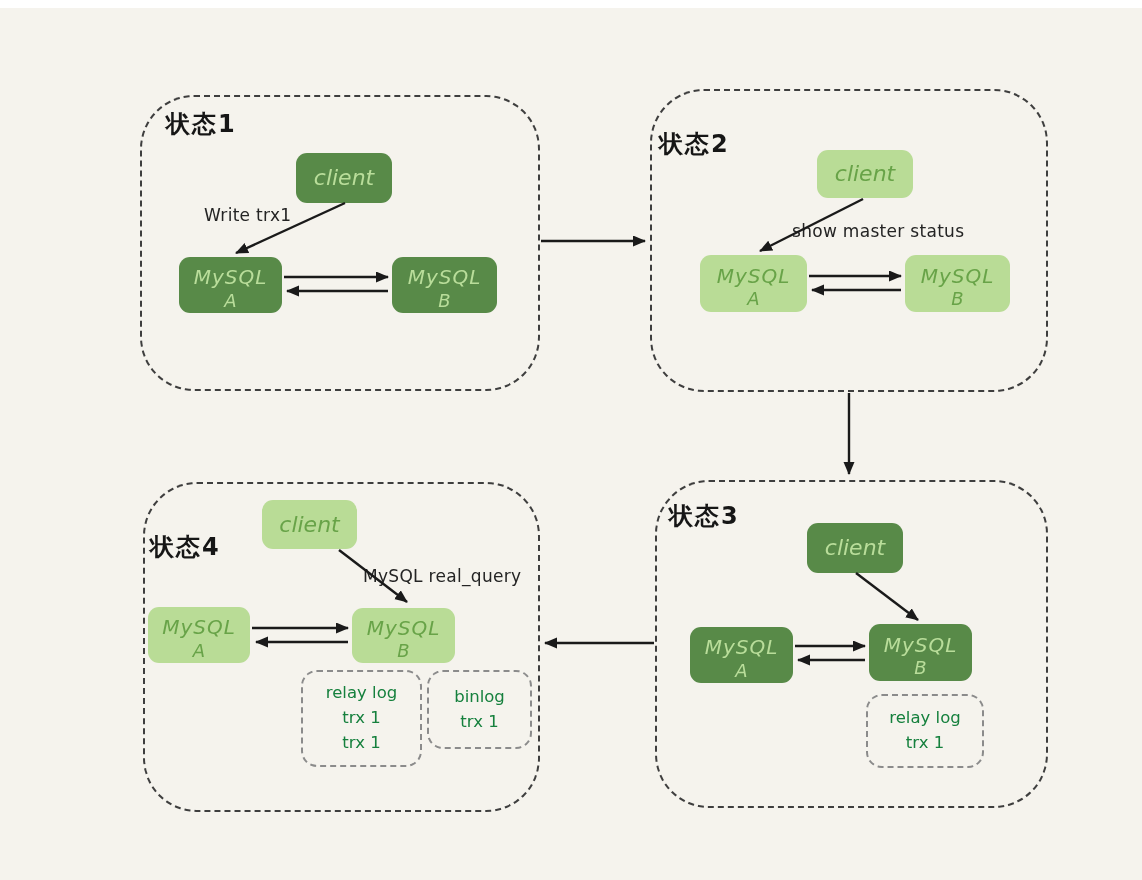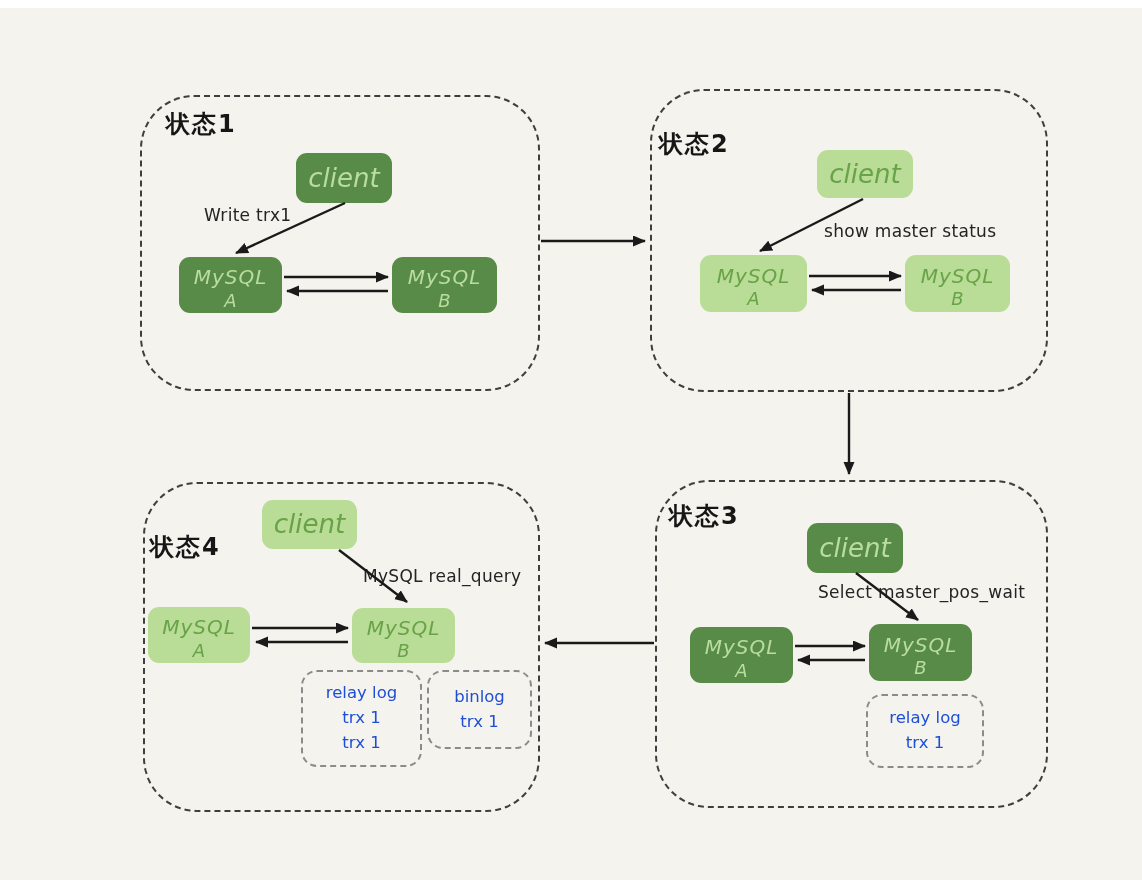--- a/index.html
+++ b/index.html
@@ -39,39 +39,39 @@
     display:flex;
     flex-direction:column;
     align-items:center;
     justify-content:center;
     border-radius:11px;
     font-style:italic;
     line-height:1.18;
   }
   .node.dark{background:var(--dark-green);color:var(--dark-text);}
   .node.light{background:var(--light-green);color:var(--light-text);}
-  .client-label{font-size:26px;}
+  .client-label{font-size:22px;}
   .mysql-name{font-size:20px;letter-spacing:1px;margin-top:7px;}
   .mysql-id{font-size:18px;}
   .action-label{
     position:absolute;
     font-size:17px;
     color:#242424;
     letter-spacing:0.3px;
     white-space:nowrap;
   }
   .log-box{
     position:absolute;
     border:2px dashed #8b8b8b;
     border-radius:16px;
     display:flex;
     flex-direction:column;
     align-items:center;
     justify-content:center;
-    color:#1d4ed8;
+    color:#15803d;
     font-size:16.5px;
     line-height:1.5;
     background:transparent;
   }
   svg.arrows{position:absolute;left:0;top:0;pointer-events:none;}
   svg.arrows line{stroke:var(--ink);stroke-width:2.4;}
 </style>
 </head>
 <body>
 
@@ -91,36 +91,35 @@
   <div class="node dark" style="left:392px;top:257px;width:105px;height:56px;">
     <span class="mysql-name">MySQL</span>
     <span class="mysql-id">B</span>
   </div>
 
   <div class="state-container" style="left:650px;top:89px;width:398px;height:303px;"></div>
   <div class="state-title" style="left:659px;top:128px;">状态2</div>
   <div class="node light" style="left:817px;top:150px;width:96px;height:48px;">
     <span class="client-label">client</span>
   </div>
-  <div class="action-label" style="left:824px;top:221px;text-align:right;">show master status</div>
+  <div class="action-label" style="left:792px;top:221px;text-align:right;">show master status</div>
   <div class="node light" style="left:700px;top:255px;width:107px;height:57px;">
     <span class="mysql-name">MySQL</span>
     <span class="mysql-id">A</span>
   </div>
   <div class="node light" style="left:905px;top:255px;width:105px;height:57px;">
     <span class="mysql-name">MySQL</span>
     <span class="mysql-id">B</span>
   </div>
 
   <div class="state-container" style="left:655px;top:480px;width:393px;height:328px;"></div>
   <div class="state-title" style="left:669px;top:500px;">状态3</div>
   <div class="node dark" style="left:807px;top:523px;width:96px;height:50px;">
     <span class="client-label">client</span>
   </div>
-  <div class="action-label" style="left:818px;top:582px;">Select master_pos_wait</div>
   <div class="node dark" style="left:690px;top:627px;width:103px;height:56px;">
     <span class="mysql-name">MySQL</span>
     <span class="mysql-id">A</span>
   </div>
   <div class="node dark" style="left:869px;top:624px;width:103px;height:57px;">
     <span class="mysql-name">MySQL</span>
     <span class="mysql-id">B</span>
   </div>
   <div class="log-box" style="left:866px;top:694px;width:118px;height:74px;">
     <div>relay log</div>

